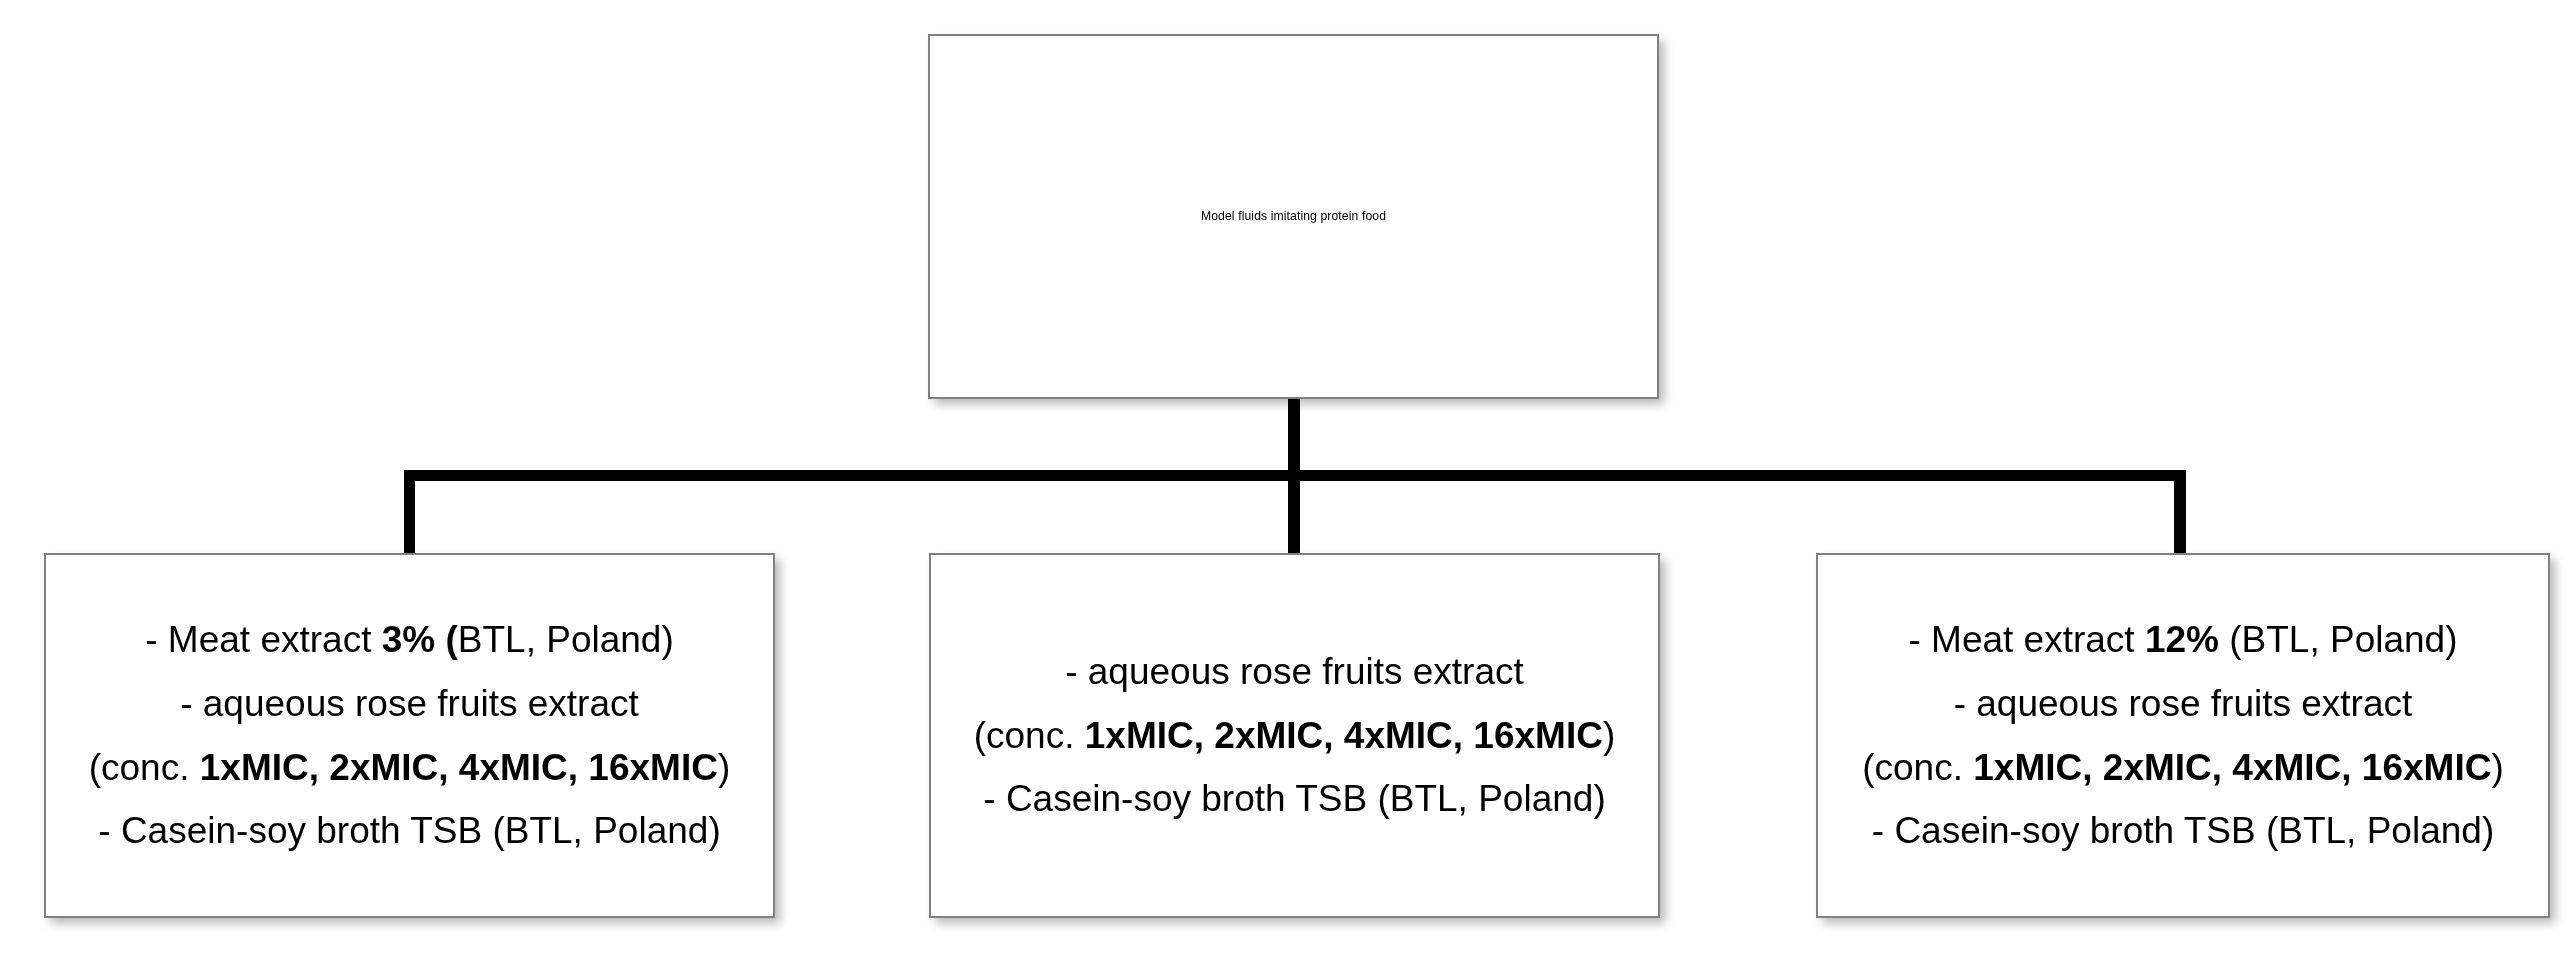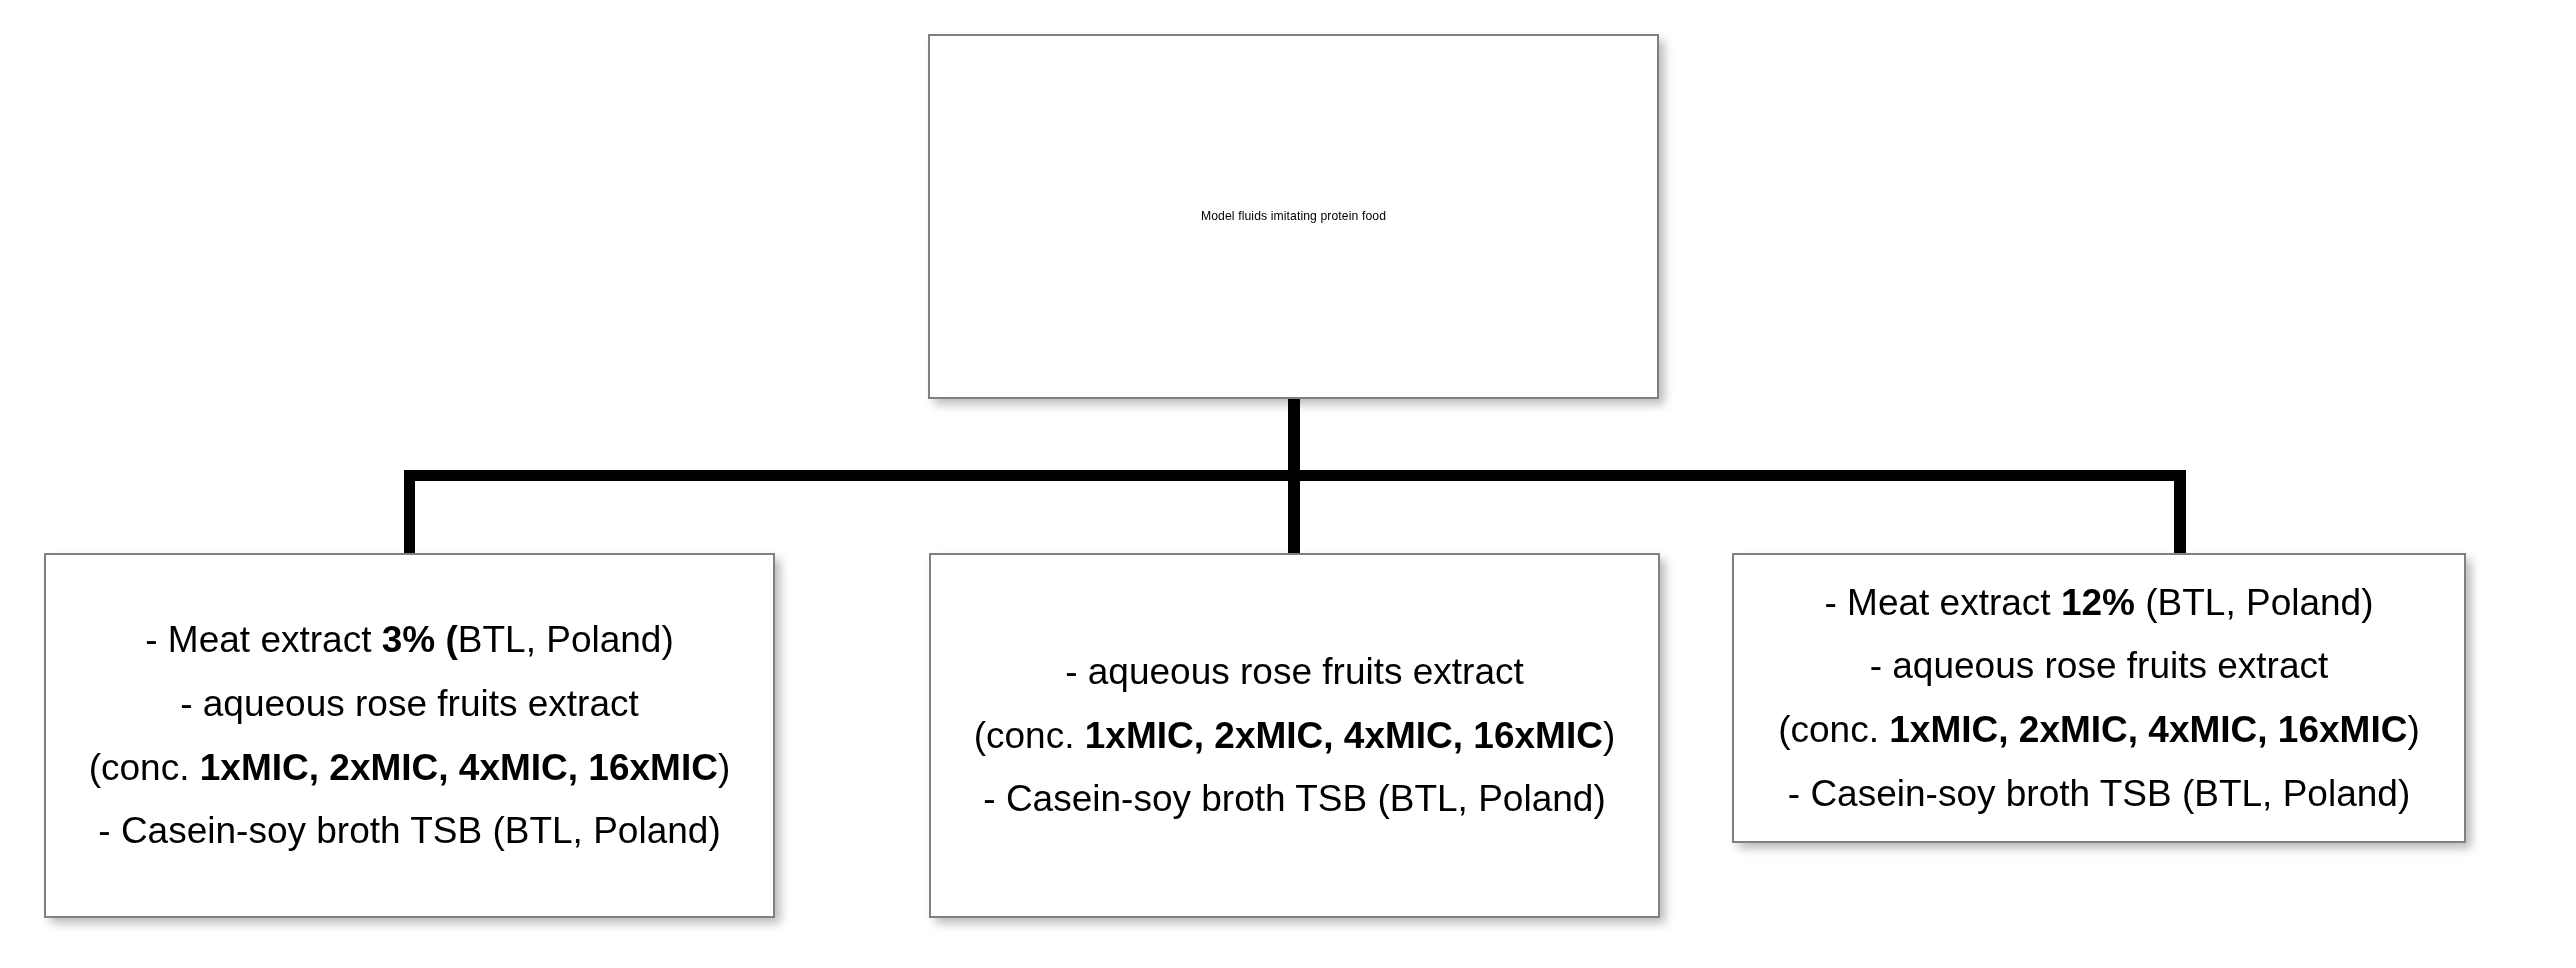--- a/index.html
+++ b/index.html
@@ -51,24 +51,24 @@
   }
 
   #child-node-1 {
     left: 929px;
     top: 553px;
     width: 731px;
     height: 365px;
   }
 
   #child-node-2 {
-    left: 1732px;
+    left: 1816px;
     top: 553px;
     width: 734px;
-    height: 290px;
+    height: 365px;
   }
 
   
   .root-text {
     font-size: 39px;
     font-weight: 400;
     font-style: normal;
     line-height: 1.2;
     text-align: center;
     letter-spacing: 0.1px;

